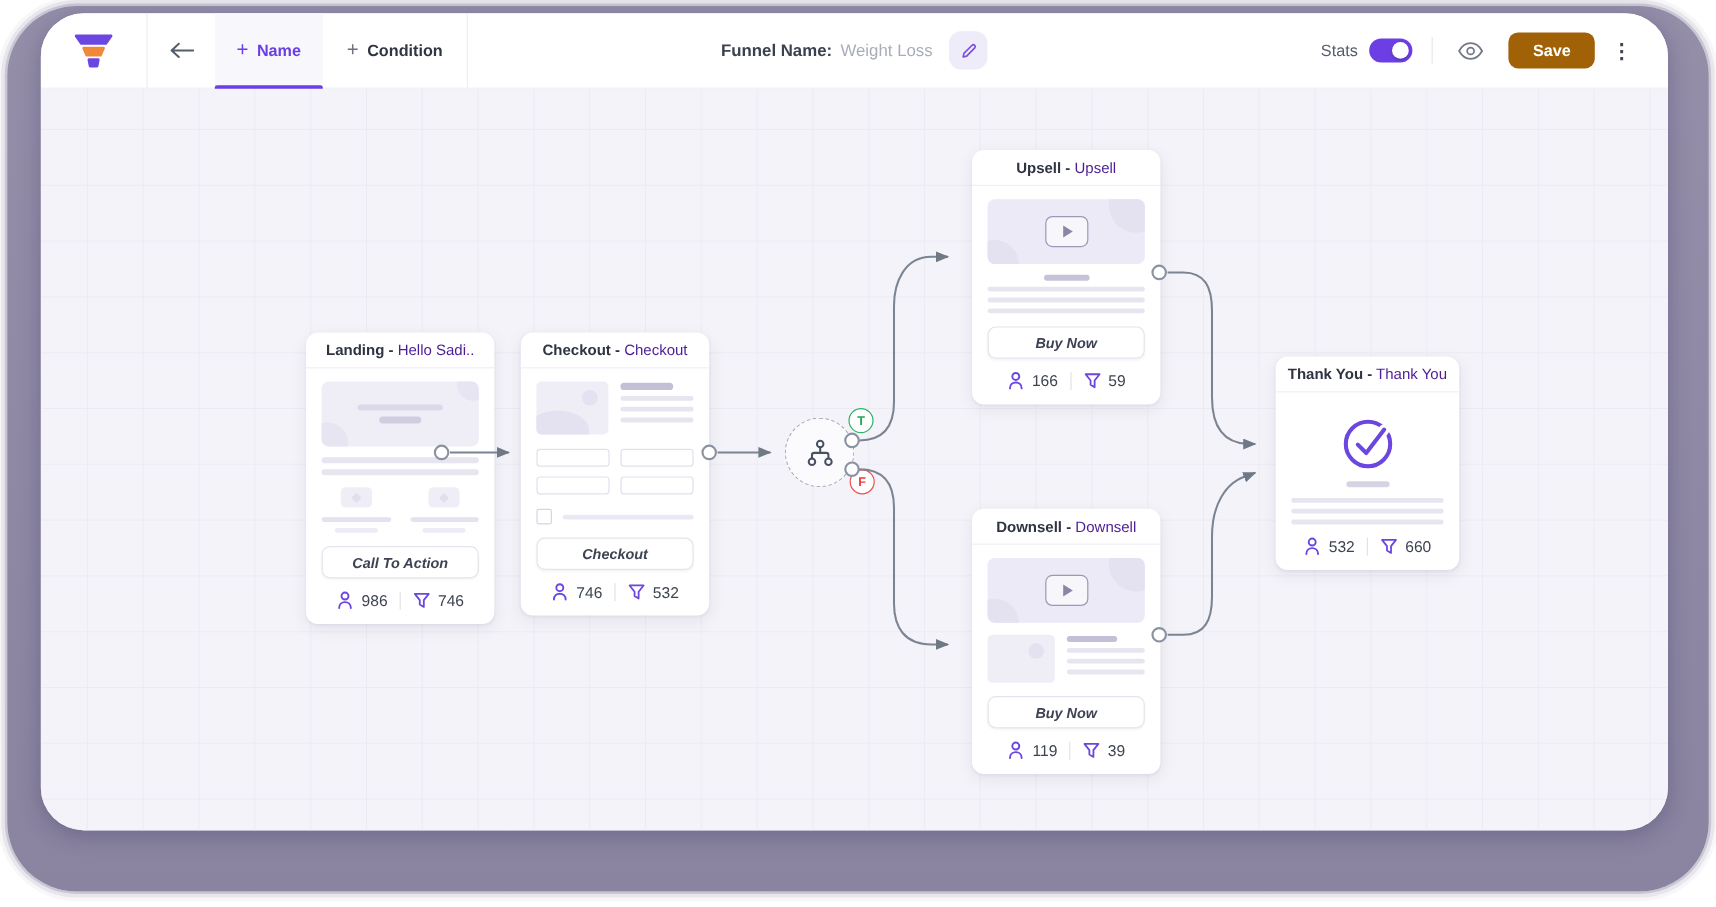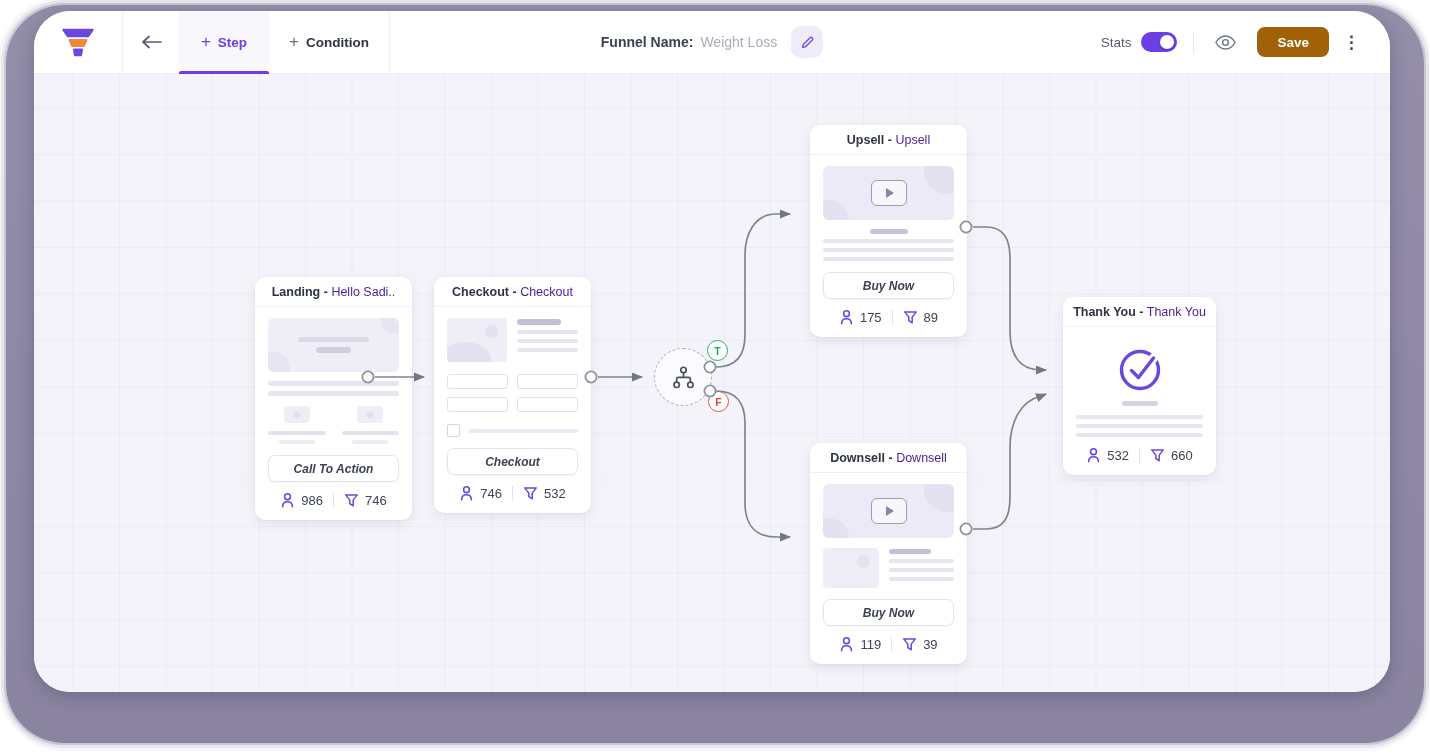--- a/index.html
+++ b/index.html
@@ -112,21 +112,21 @@
         <path d="M14 23.5 H22 L21 29 H15 Z" fill="#6b46e0" stroke="#6b46e0" stroke-width="2.4" stroke-linejoin="round"></path>
       </svg>
     </div>
     <button class="back-btn">
       <svg width="21" height="14" viewBox="0 0 21 14">
         <path d="M20 7 H2 M8 1.5 L2 7 l6 5.5" fill="none" stroke="#565d6a" stroke-width="1.7" stroke-linecap="round" stroke-linejoin="round"></path>
       </svg>
     </button>
     <div class="tab active">
       <span class="plus">+</span>
-      <span>Step</span>
+      <span>Name</span>
     </div>
     <div class="tab condition">
       <span class="plus">+</span>
       <span>Condition</span>
     </div>
 
     <div class="tb-center">
       <span class="fn-label">Funnel Name:</span>
       <span class="fn-value">Weight Loss</span>
       <button class="edit-btn">
@@ -277,34 +277,34 @@
         <div class="ph-line thin"></div>
         <div class="ph-line thin"></div>
         <div class="ph-line thin"></div>
         <div class="node-btn">Buy Now</div>
         <div class="stats">
           <span class="stat">
             <svg width="15" height="16" viewBox="0 0 16 17">
                 <circle cx="8" cy="5" r="3.1" fill="none" stroke="#6b46e0" stroke-width="1.7"></circle>
                 <path d="M2.8 15.6 c0-3.4 2.3-5.2 5.2-5.2 s5.2 1.8 5.2 5.2" fill="none" stroke="#6b46e0" stroke-width="1.7" stroke-linecap="round"></path>
               </svg>
-            <span>175</span>
+            <span>166</span>
           </span>
           <span class="stat-sep"></span>
           <span class="stat">
             <svg width="15" height="15" viewBox="0 0 16 16">
                 <path d="M1.8 2 H14.2 L9.8 7.6 V13.6 L6.2 11.4 V7.6 Z" fill="none" stroke="#6b46e0" stroke-width="1.6" stroke-linejoin="round"></path>
               </svg>
-            <span>89</span>
-          </span>
-        </div>
-      </div>
-    </div>
-
-    <div class="node" style="left:776px;top:370px;">
+            <span>59</span>
+          </span>
+        </div>
+      </div>
+    </div>
+
+    <div class="node" style="left:776px;top:351px;">
       <div class="node-header">
         <span class="nh-type">Downsell -</span>
         <span class="nh-name">Downsell</span>
       </div>
       <div class="node-body">
         <div class="ph-video">
           <div class="decor" style="width:46px;height:46px;right:-16px;top:-18px;background:#e4e1f1;"></div>
           <div class="decor" style="width:40px;height:40px;left:-14px;bottom:-20px;background:#e4e1f1;"></div>
           <div class="ph-play"></div>
         </div>

